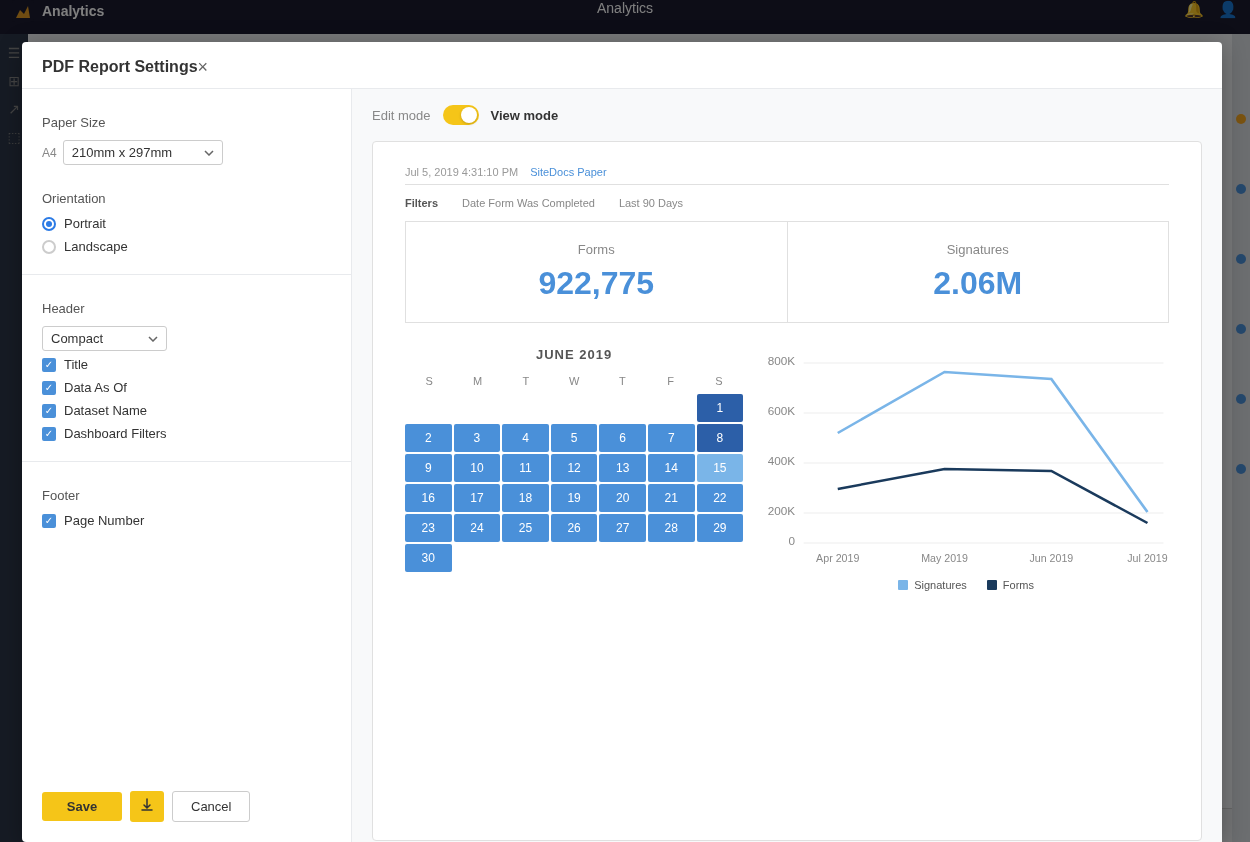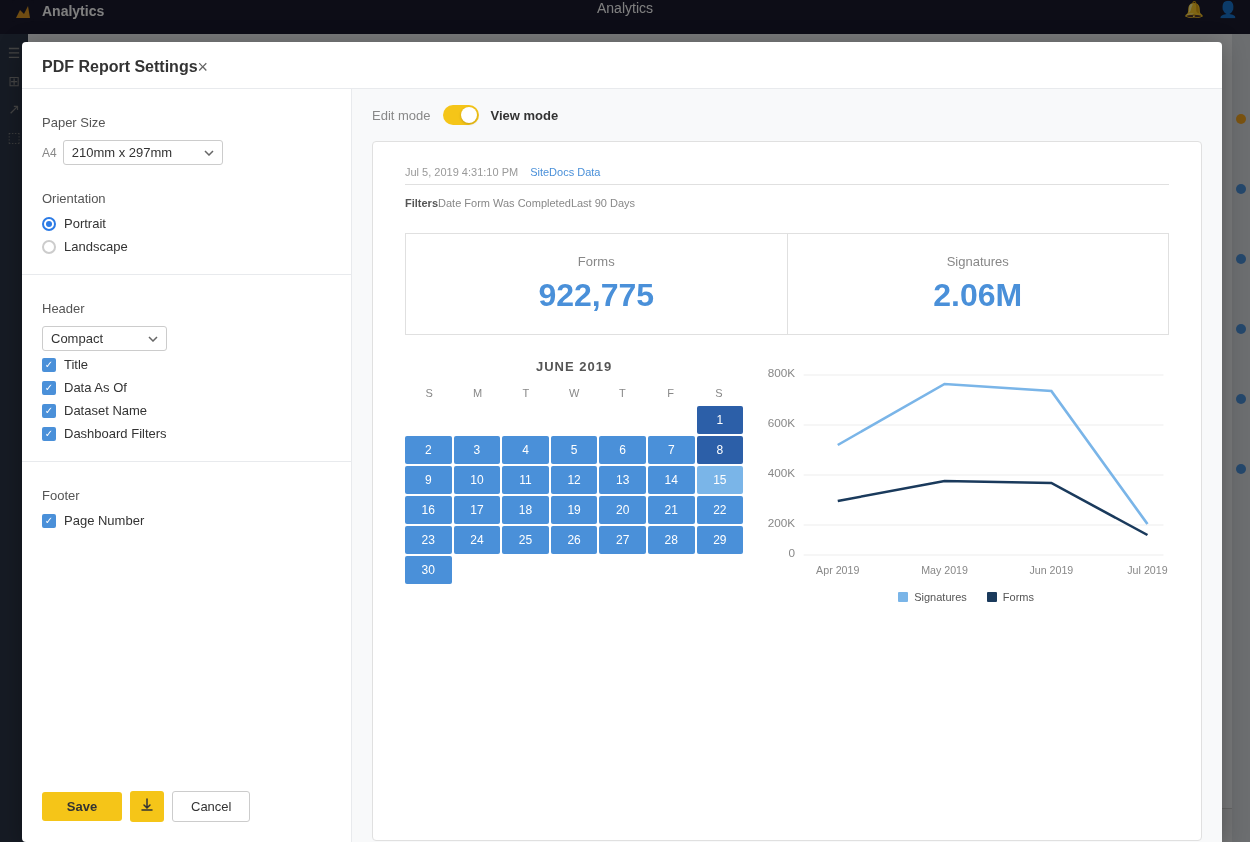--- a/index.html
+++ b/index.html
@@ -440,24 +440,24 @@
       cursor: pointer;
     }
     .report-divider {
       height: 1px;
       background: #e0e0e0;
       margin-bottom: 12px;
     }
     .report-filters {
       display: flex;
       align-items: center;
-      gap: 0;
+      gap: 24px;
       font-size: 11px;
       color: #888;
-      margin-bottom: 24px;
+      margin-bottom: 12px;
     }
     .filter-label {
       font-weight: 600;
       color: #555;
     }
 
     
     .stats-row {
       display: flex;
       border: 1px solid #e0e0e0;
@@ -719,21 +719,21 @@
         <div class="toggle-switch">
           <div class="toggle-knob"></div>
         </div>
         <span class="view-mode-active">View mode</span>
       </div>
 
       <div class="report-preview">
 
         <div class="report-header">
           <span class="report-meta">Jul 5, 2019 4:31:10 PM</span>
-          <span class="report-datasource">SiteDocs Data</span>
+          <span class="report-datasource">SiteDocs Paper</span>
         </div>
 
         <div class="report-divider"></div>
 
         <div class="report-filters">
           <span class="filter-label">Filters</span>
           <span>Date Form Was Completed</span>
           <span>Last 90 Days</span>
         </div>
 

